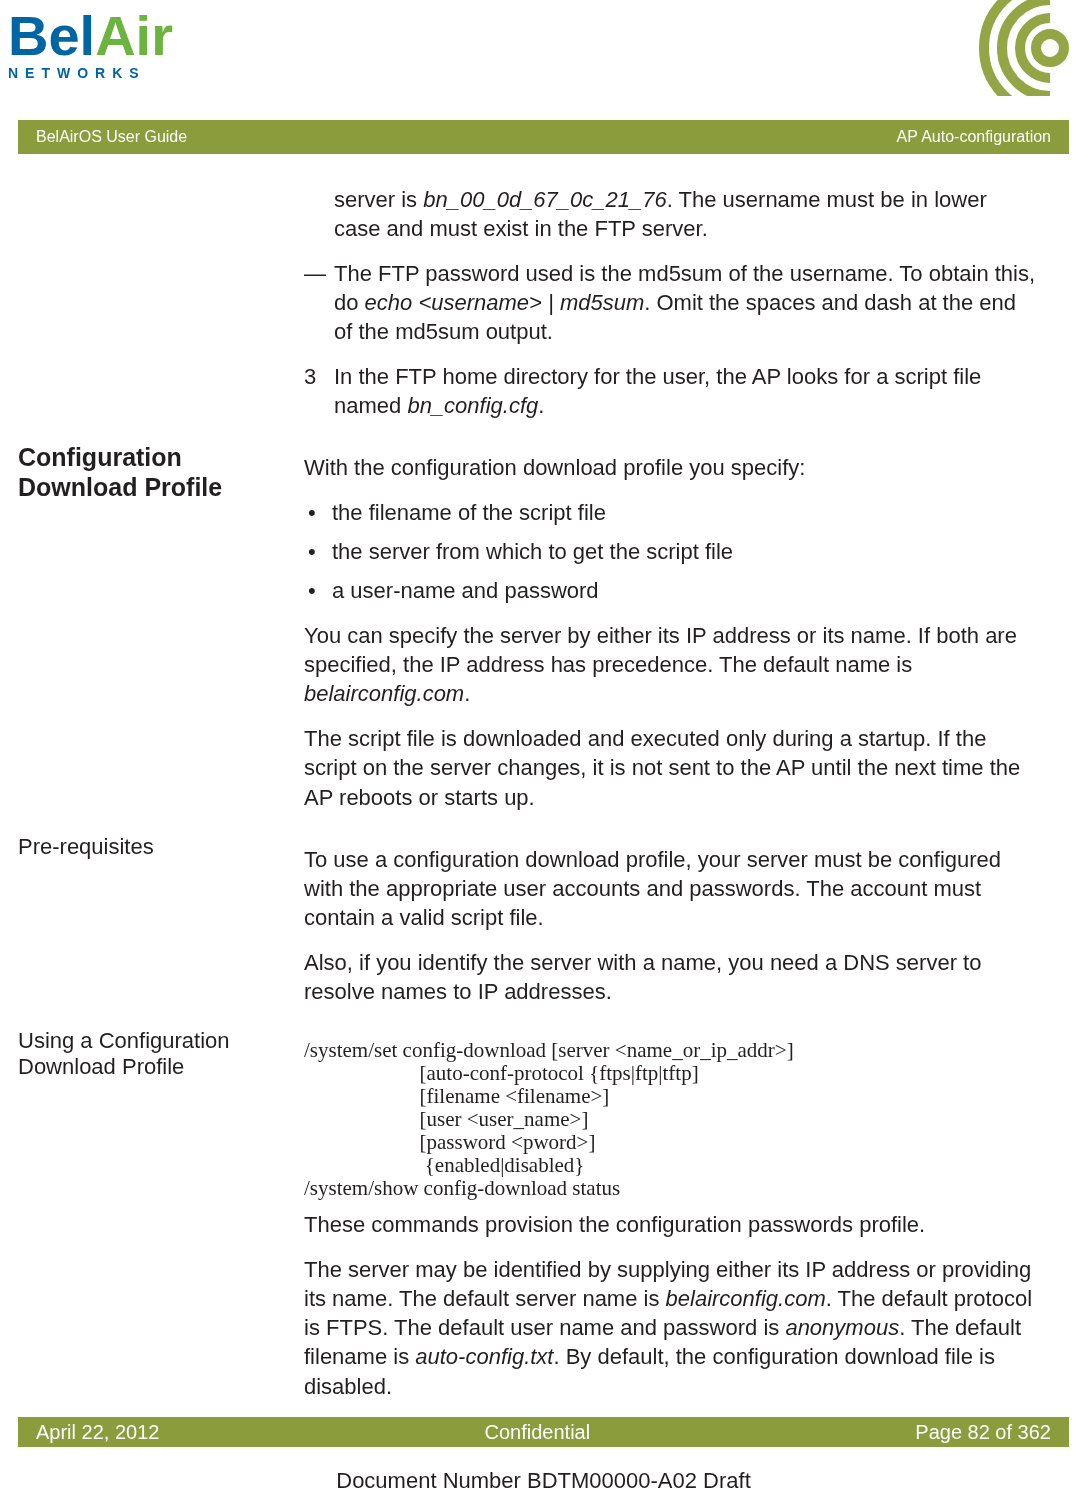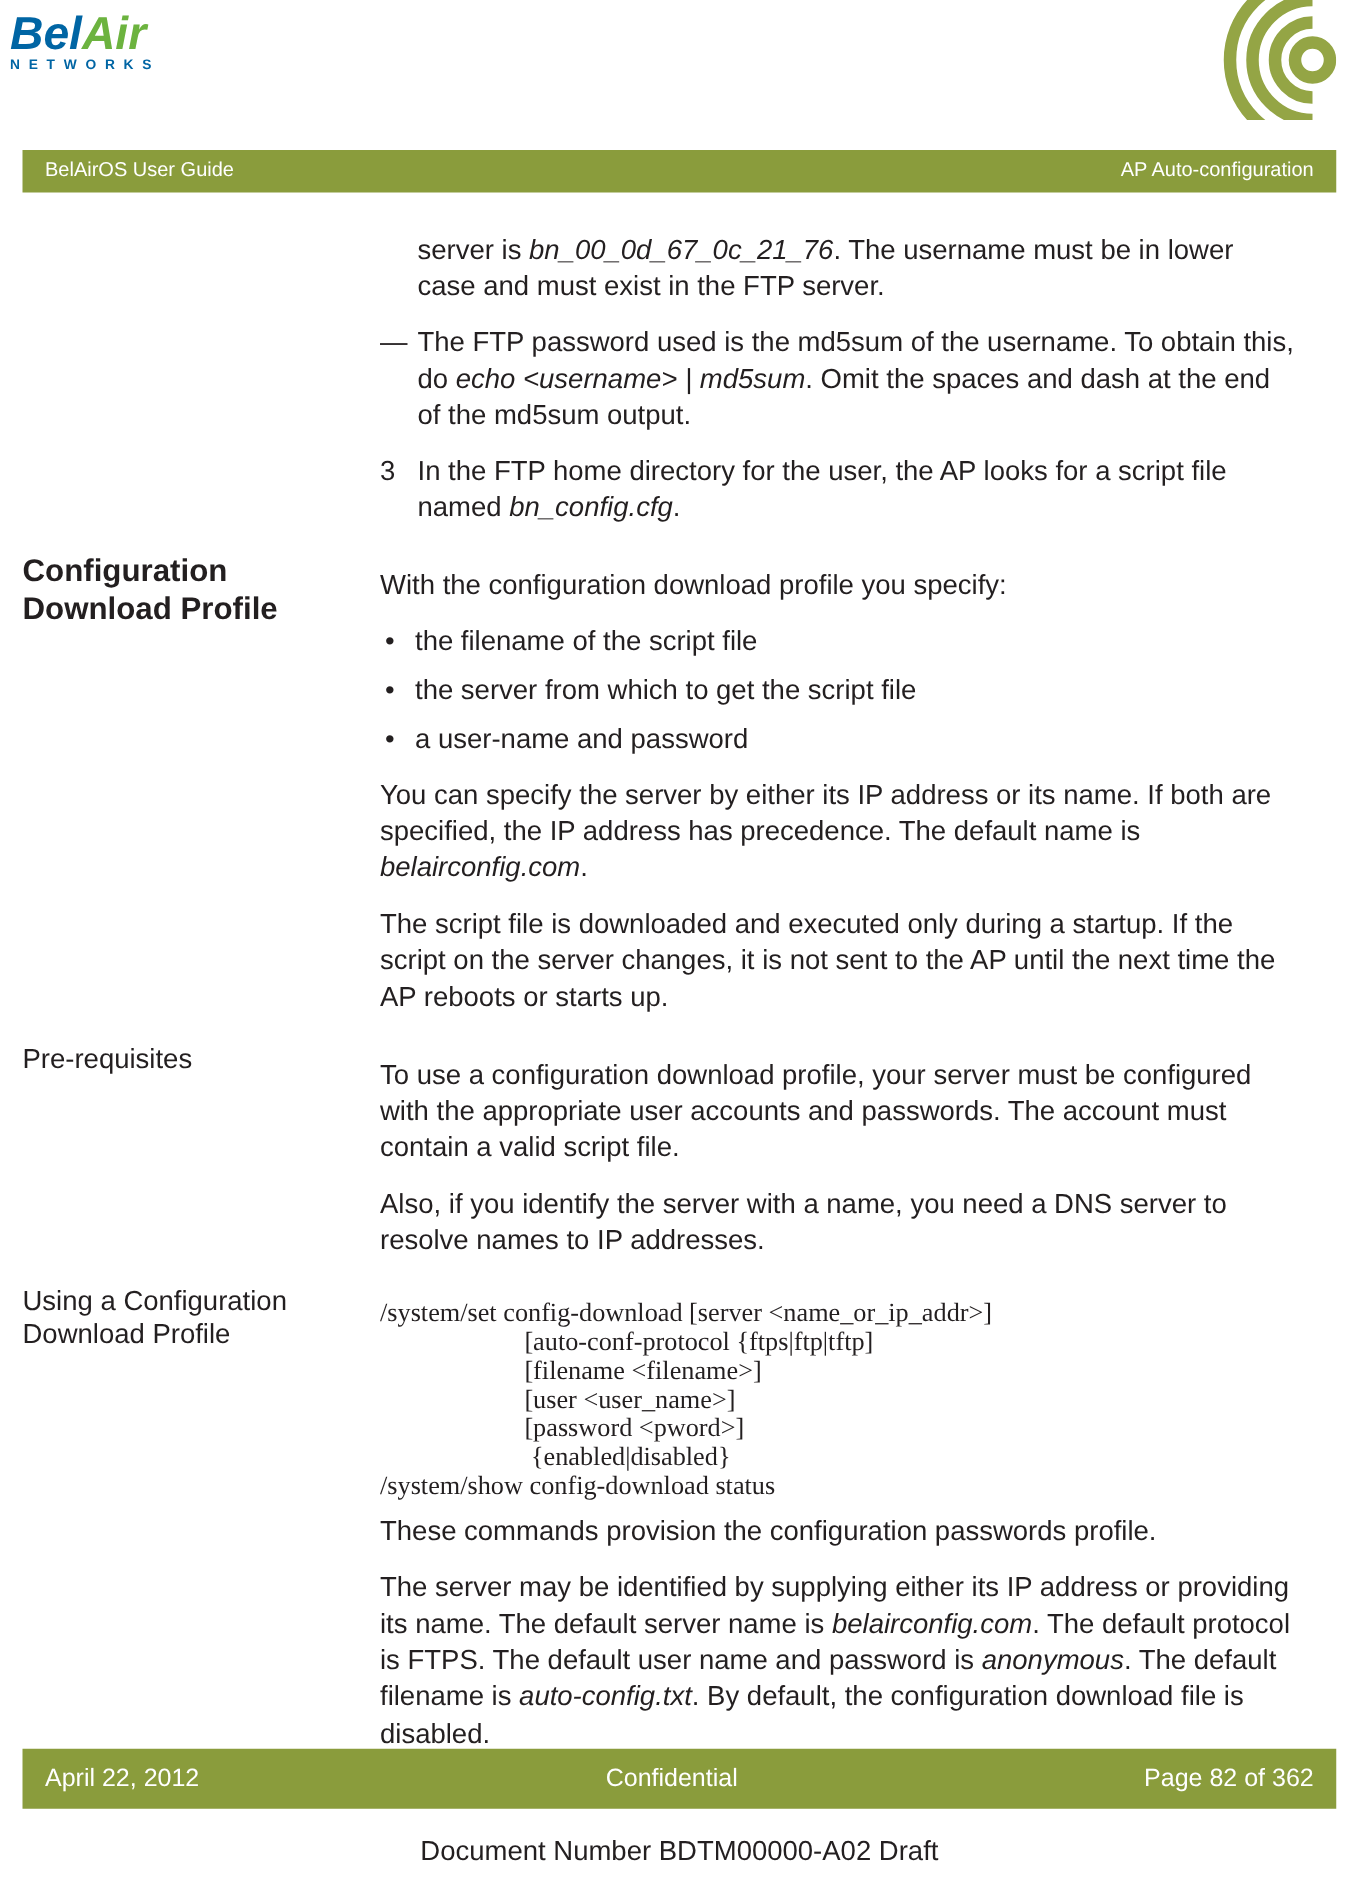--- a/index.html
+++ b/index.html
@@ -1,38 +1,38 @@
 <!DOCTYPE html>
 <html><head>
 <meta charset="utf-8">
 <style>
   html,body{margin:0;padding:0;background:#fff;}
   .page{width:1087px;height:1511px;position:relative;font-family:"Gill Sans","Gill Sans MT","Trebuchet MS",Arial,sans-serif;color:#231f20;font-size:22px;line-height:1.32;}
   .header{position:relative;height:120px;}
   .logo{position:absolute;left:8px;top:8px;}
-  .logo-bel{font-family:"Trebuchet MS",Arial,sans-serif;font-weight:bold;font-size:37px;color:#0065a4;line-height:1;font-style:italic;}
+  .logo-bel{font-family:"Trebuchet MS",Arial,sans-serif;font-weight:bold;font-size:56px;color:#0065a4;line-height:1;}
   .logo-bel .air{color:#6cb33f;}
-  .logo-net{letter-spacing:7px;font-size:11px;color:#0065a4;font-weight:bold;margin-top:0;}
+  .logo-net{letter-spacing:7px;font-size:14px;color:#0065a4;font-weight:bold;margin-top:0;}
   .header-icon{position:absolute;right:18px;top:0;}
   .green-bar{background:#8a9c3c;color:#fff;height:34px;display:flex;align-items:center;justify-content:space-between;padding:0 18px;font-size:16px;margin:0 18px;}
   .content{position:relative;padding:20px 50px 0 0;}
   .row{display:flex;align-items:flex-start;margin-bottom:6px;}
   .side{flex:0 0 270px;padding-left:18px;padding-right:16px;font-size:25px;line-height:1.2;}
   .side.bold{font-weight:600;}
   .side.med{font-weight:500;font-size:22px;}
   .body{flex:1;margin-top:11px;}
   .body p{margin:0 0 16px 0;}
   .body ul{list-style:none;padding:0;margin:0 0 16px 0;}
   .body ul li{position:relative;padding-left:28px;margin-bottom:10px;}
   .body ul li::before{content:"•";position:absolute;left:4px;top:0;}
   .ital{font-style:italic;}
   .indent{padding-left:30px;position:relative;}
   .em{position:absolute;left:0;top:0;}
   .code{font-family:Liberation Serif, serif;font-size:21px;white-space:pre;line-height:1.1;margin-bottom:10px;}
-  .footer-bar{position:absolute;left:18px;right:18px;bottom:64px;background:#8a9c3c;color:#fff;height:48px;display:flex;align-items:center;justify-content:space-between;padding:0 18px;font-size:20px;}
+  .footer-bar{position:absolute;left:18px;right:18px;bottom:64px;background:#8a9c3c;color:#fff;height:30px;display:flex;align-items:center;justify-content:space-between;padding:0 18px;font-size:20px;}
   .docnum{position:absolute;left:0;right:0;bottom:16px;text-align:center;font-size:22px;font-weight:500;}
   .num{display:inline-block;width:26px;}
 </style>
 </head>
 <body>
 
 <div class="page">
   <div class="header">
     <div class="logo">
       <div class="logo-bel"><span>Bel</span><span class="air">Air</span></div>

